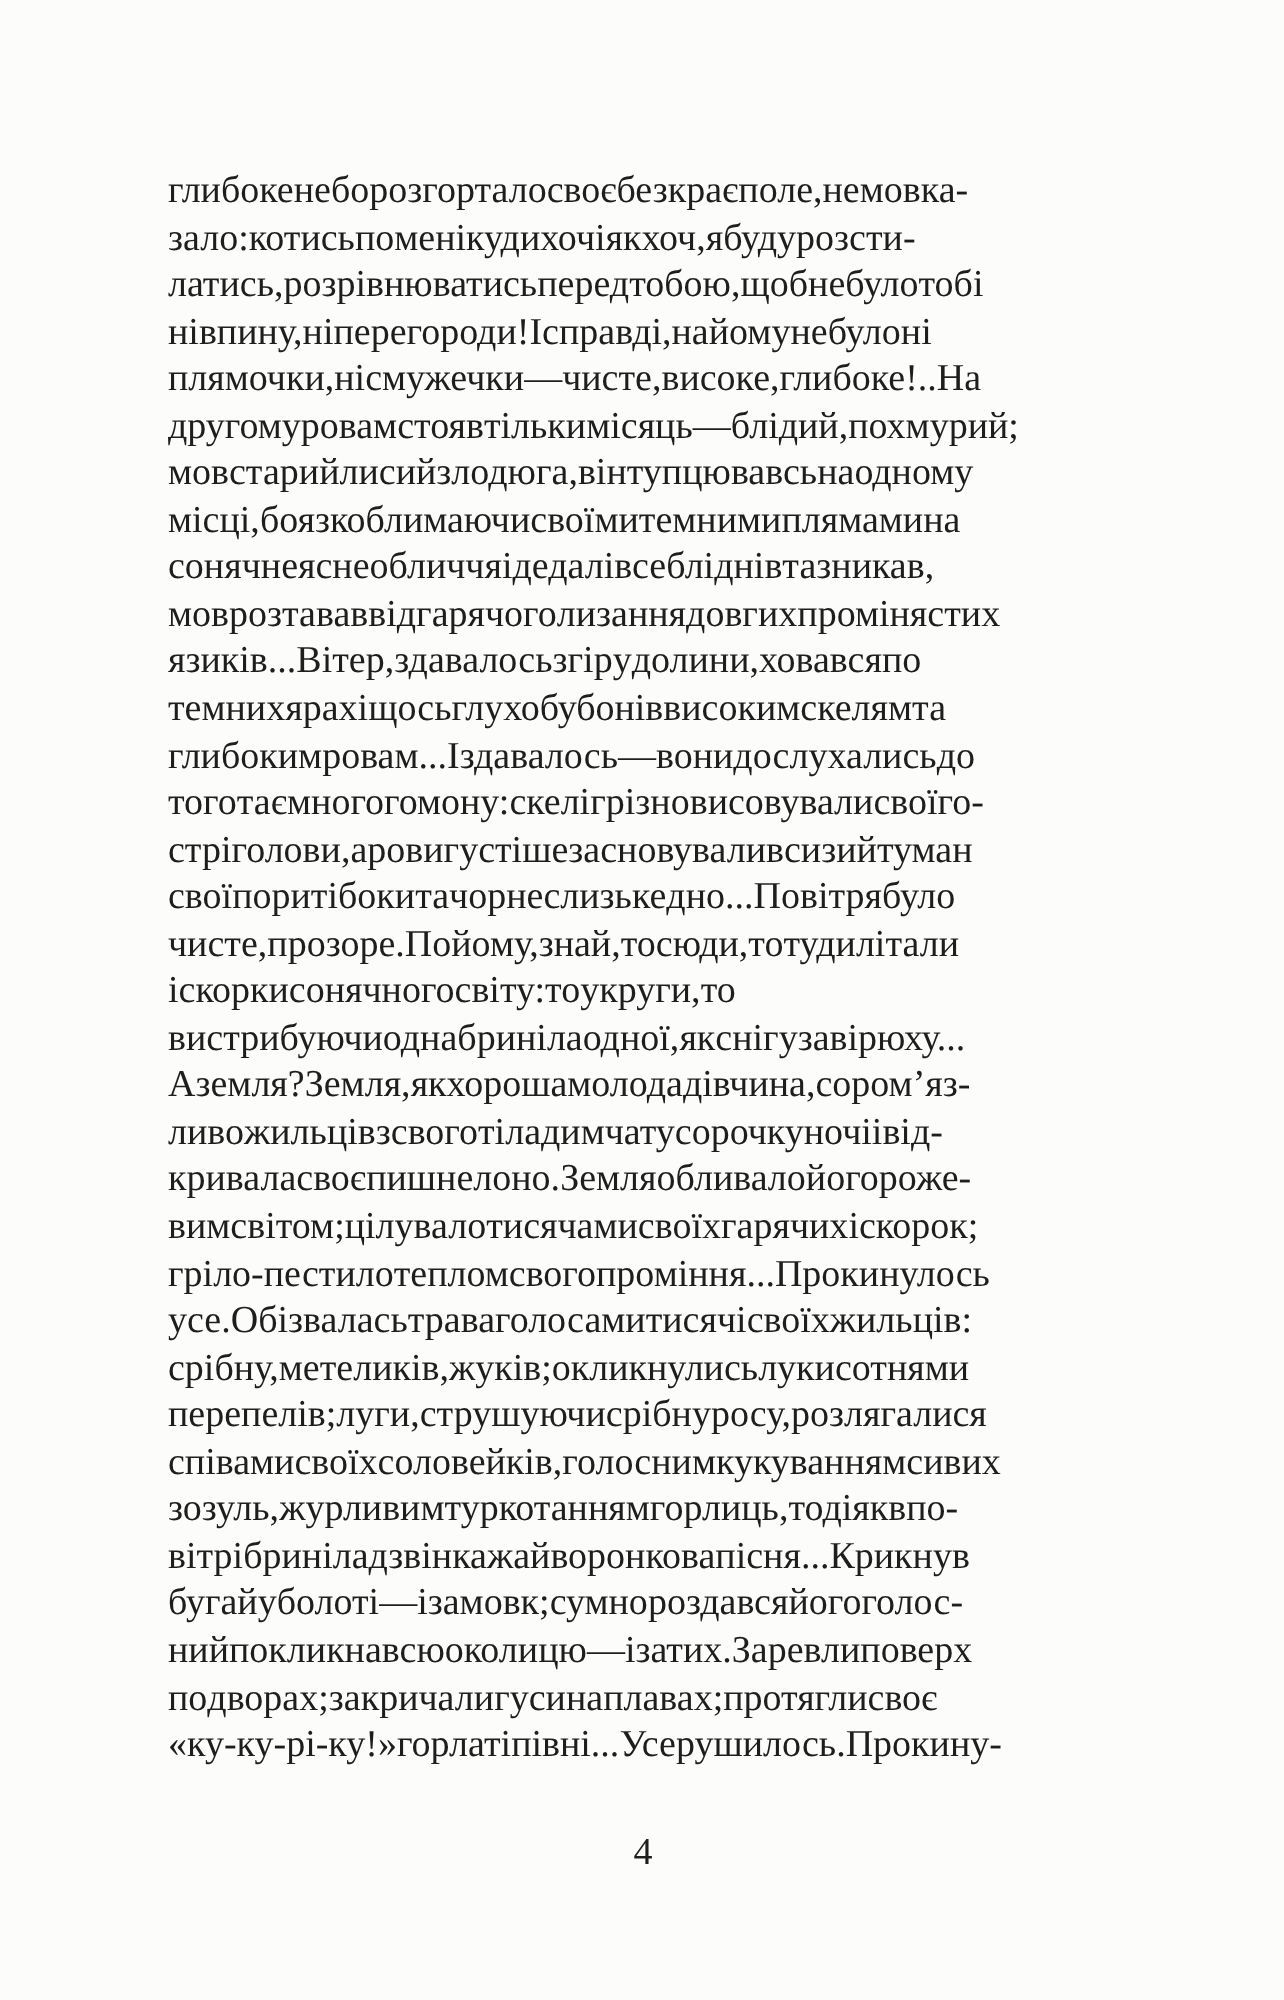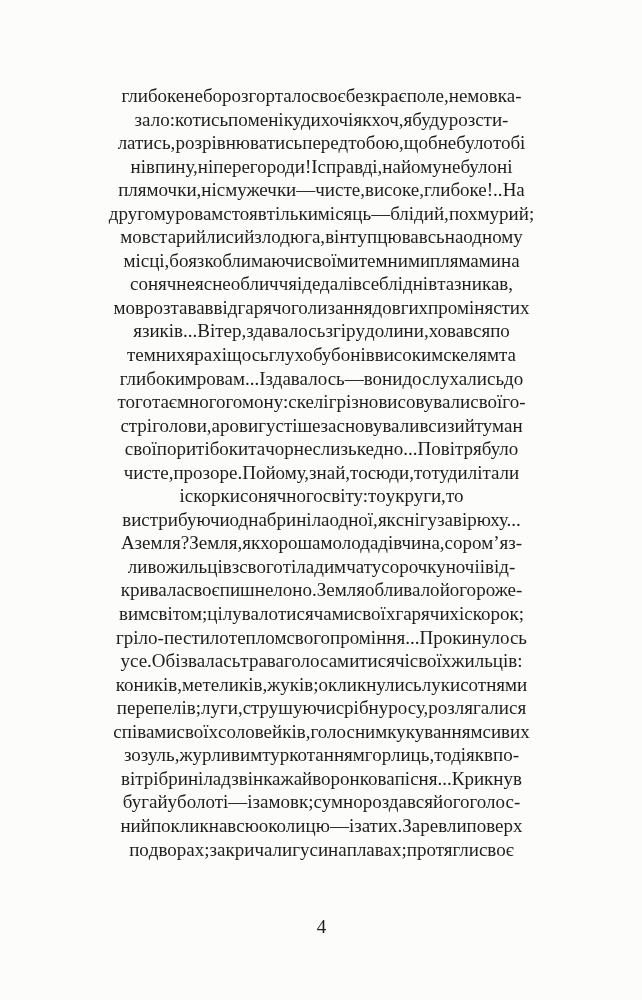--- a/index.html
+++ b/index.html
@@ -20,21 +20,21 @@
     inset: 0;
   }
   .text-block {
     position: absolute;
     left: 84px;
     top: 84px;
     width: 475px;
   }
   .line {
     display: flex;
-    justify-content: center;
+    justify-content: flex-start;
     flex-wrap: nowrap;
     font-size: 19px;
     line-height: 23.55px;
     white-space: nowrap;
   }
   .line span {
     display: inline-block;
   }
   .page-number {
     position: absolute;
@@ -303,21 +303,21 @@
       <div class="line">
         <span>усе.</span>
         <span>Обізвалась</span>
         <span>трава</span>
         <span>голосами</span>
         <span>тисячі</span>
         <span>своїх</span>
         <span>жильців:</span>
       </div>
       <div class="line">
-        <span>коників,</span>
+        <span>срібну,</span>
         <span>метеликів,</span>
         <span>жуків;</span>
         <span>окликнулись</span>
         <span>луки</span>
         <span>сотнями</span>
       </div>
       <div class="line">
         <span>перепелів;</span>
         <span>луги,</span>
         <span>струшуючи</span>
@@ -378,15 +378,23 @@
       <div class="line">
         <span>по</span>
         <span>дворах;</span>
         <span>закричали</span>
         <span>гуси</span>
         <span>на</span>
         <span>плавах;</span>
         <span>протягли</span>
         <span>своє</span>
       </div>
+      <div class="line">
+        <span>«ку-ку-рі-ку!»</span>
+        <span>горлаті</span>
+        <span>півні...</span>
+        <span>Усе</span>
+        <span>рушилось.</span>
+        <span>Прокину-</span>
+      </div>
     </div>
   <div class="page-number">4</div>
 </div>
 
 </body></html>

